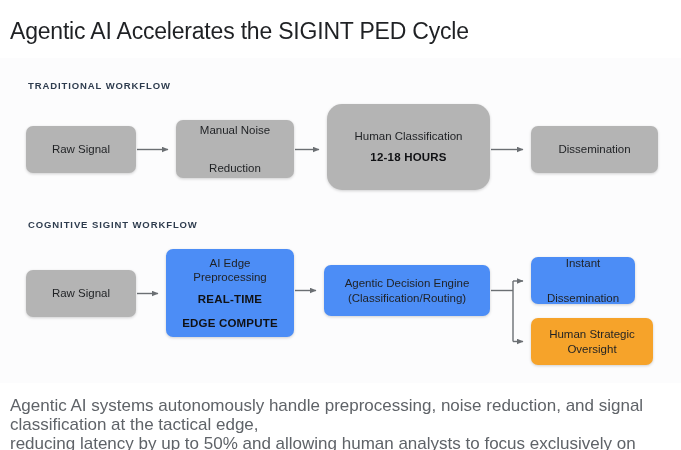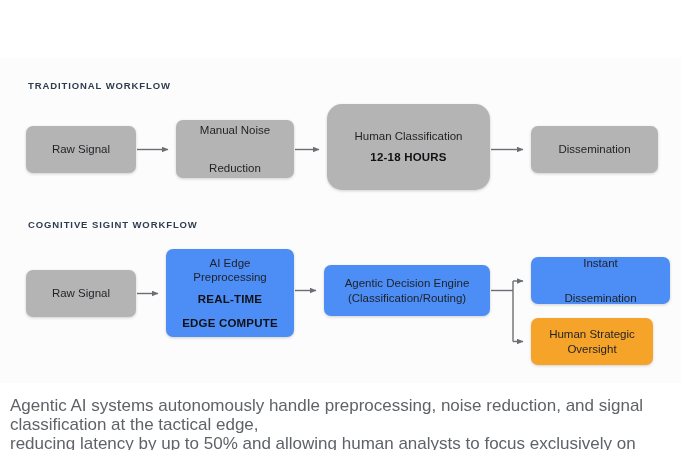--- a/index.html
+++ b/index.html
@@ -81,21 +81,21 @@
   
   #node-raw-signal-1      { left: 26px;  top: 126px; width: 110px; height: 47px; }
   #node-manual-noise      { left: 176px; top: 120px; width: 118px; height: 58px; gap: 24px; }
   #node-human-class       { left: 327px; top: 104px; width: 163px; height: 86px; border-radius: 15px; }
   #node-dissemination     { left: 531px; top: 126px; width: 127px; height: 47px; }
 
   
   #node-raw-signal-2      { left: 26px;  top: 270px; width: 110px; height: 47px; }
   #node-ai-edge           { left: 166px; top: 249px; width: 128px; height: 88px; }
   #node-agentic-engine    { left: 324px; top: 265px; width: 166px; height: 51px; }
-  #node-instant-dissem    { left: 531px; top: 257px; width: 139px; height: 47px; gap: 20px; }
+  #node-instant-dissem    { left: 531px; top: 257px; width: 104px; height: 47px; gap: 20px; }
   #node-human-oversight   { left: 531px; top: 318px; width: 122px; height: 47px; }
 
   .connector {
     position: absolute;
     pointer-events: none;
   }
   .footer-note {
     position: absolute;
     left: 10px;
     top: 396px;
@@ -106,20 +106,21 @@
   }
   .footer-note span { display: block; }
 </style>
 </head>
 <body>
 
 <div id="canvas">
 
   <div class="panel-bg"></div>
 
+  <div class="page-title">Agentic AI Accelerates the SIGINT PED Cycle</div>
 
   <div class="section-label" id="label-traditional">TRADITIONAL WORKFLOW</div>
 
   <div class="section-label" id="label-cognitive">COGNITIVE SIGINT WORKFLOW</div>
 
   <svg class="connector" id="conn-row1" style="left:0; top:0;" width="681" height="450">
     <defs>
       <marker id="arrowhead" markerWidth="7" markerHeight="6" refX="6.5" refY="3" orient="auto" markerUnits="userSpaceOnUse">
         <path d="M0,0 L7,3 L0,6 Z" fill="#6b6f73"></path>
       </marker>

